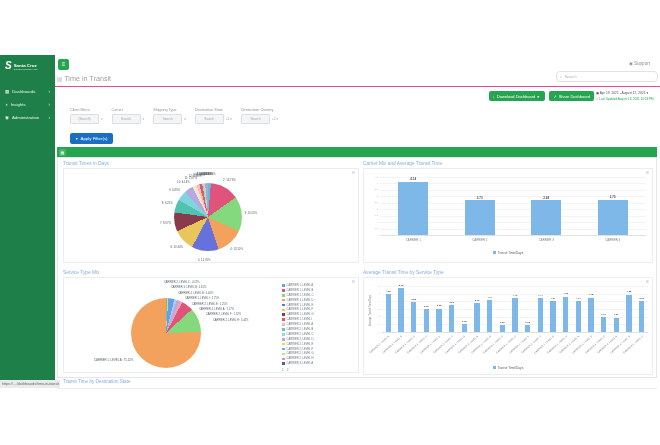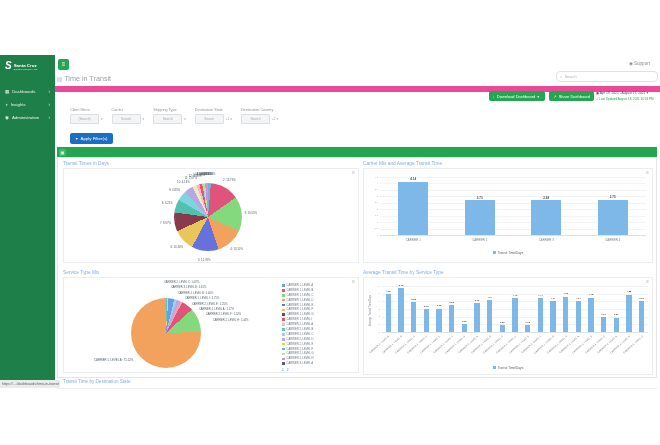--- a/index.html
+++ b/index.html
@@ -10,21 +10,21 @@
   .logo{display:flex;align-items:center;padding:6px 4px 4px 5px;color:#fff;}
   .logo-s{font-size:10px;font-weight:bold;font-style:italic;line-height:10px;margin-right:2px;}
   .logo-col{display:flex;flex-direction:column;}
   .logo-main{font-size:4.4px;font-weight:bold;white-space:nowrap;}
   .logo-sub{font-size:2.2px;color:#cfe8d8;white-space:nowrap;}
   .nav{margin-top:10px;}
   .nav-item{height:13px;display:flex;align-items:center;padding:0 5px;color:#eaf6ee;font-size:4.3px;cursor:pointer;}
   .nav-ico{font-size:4.5px;margin-right:3px;}
   .nav-ch{margin-left:auto;font-size:4.5px;color:#cfe8d8;}
   
-  .topbar{position:absolute;left:55px;top:55px;width:605px;height:31px;background:#fff;border-bottom:6px solid #ec4899;}
+  .topbar{position:absolute;left:55px;top:55px;width:605px;height:31px;background:#fff;border-bottom:1px solid #ec4899;}
   .toggle{position:absolute;left:3px;top:4px;width:11px;height:11px;background:#26a551;color:#fff;
           font-size:6px;line-height:11px;text-align:center;border-radius:2px;cursor:pointer;}
   .support{position:absolute;right:10px;top:6px;font-size:4.6px;color:#8a9097;}
   .support .ico{margin-right:1px;}
   .searchbox{position:absolute;right:2px;top:16px;width:94px;height:9px;border:1px solid #dfe2e5;border-radius:4px;
              font-size:3.8px;color:#aab0b6;display:flex;align-items:center;padding:0 3px;background:#fff;}
   .searchbox .ico{margin-right:2px;font-size:4.5px;}
   .pagetitle{position:absolute;left:2px;top:19px;font-size:7.2px;color:#9aa1a7;display:flex;align-items:center;}
   .pagetitle .ico{font-size:5.5px;margin-right:2px;color:#b0b6bb;}
   

